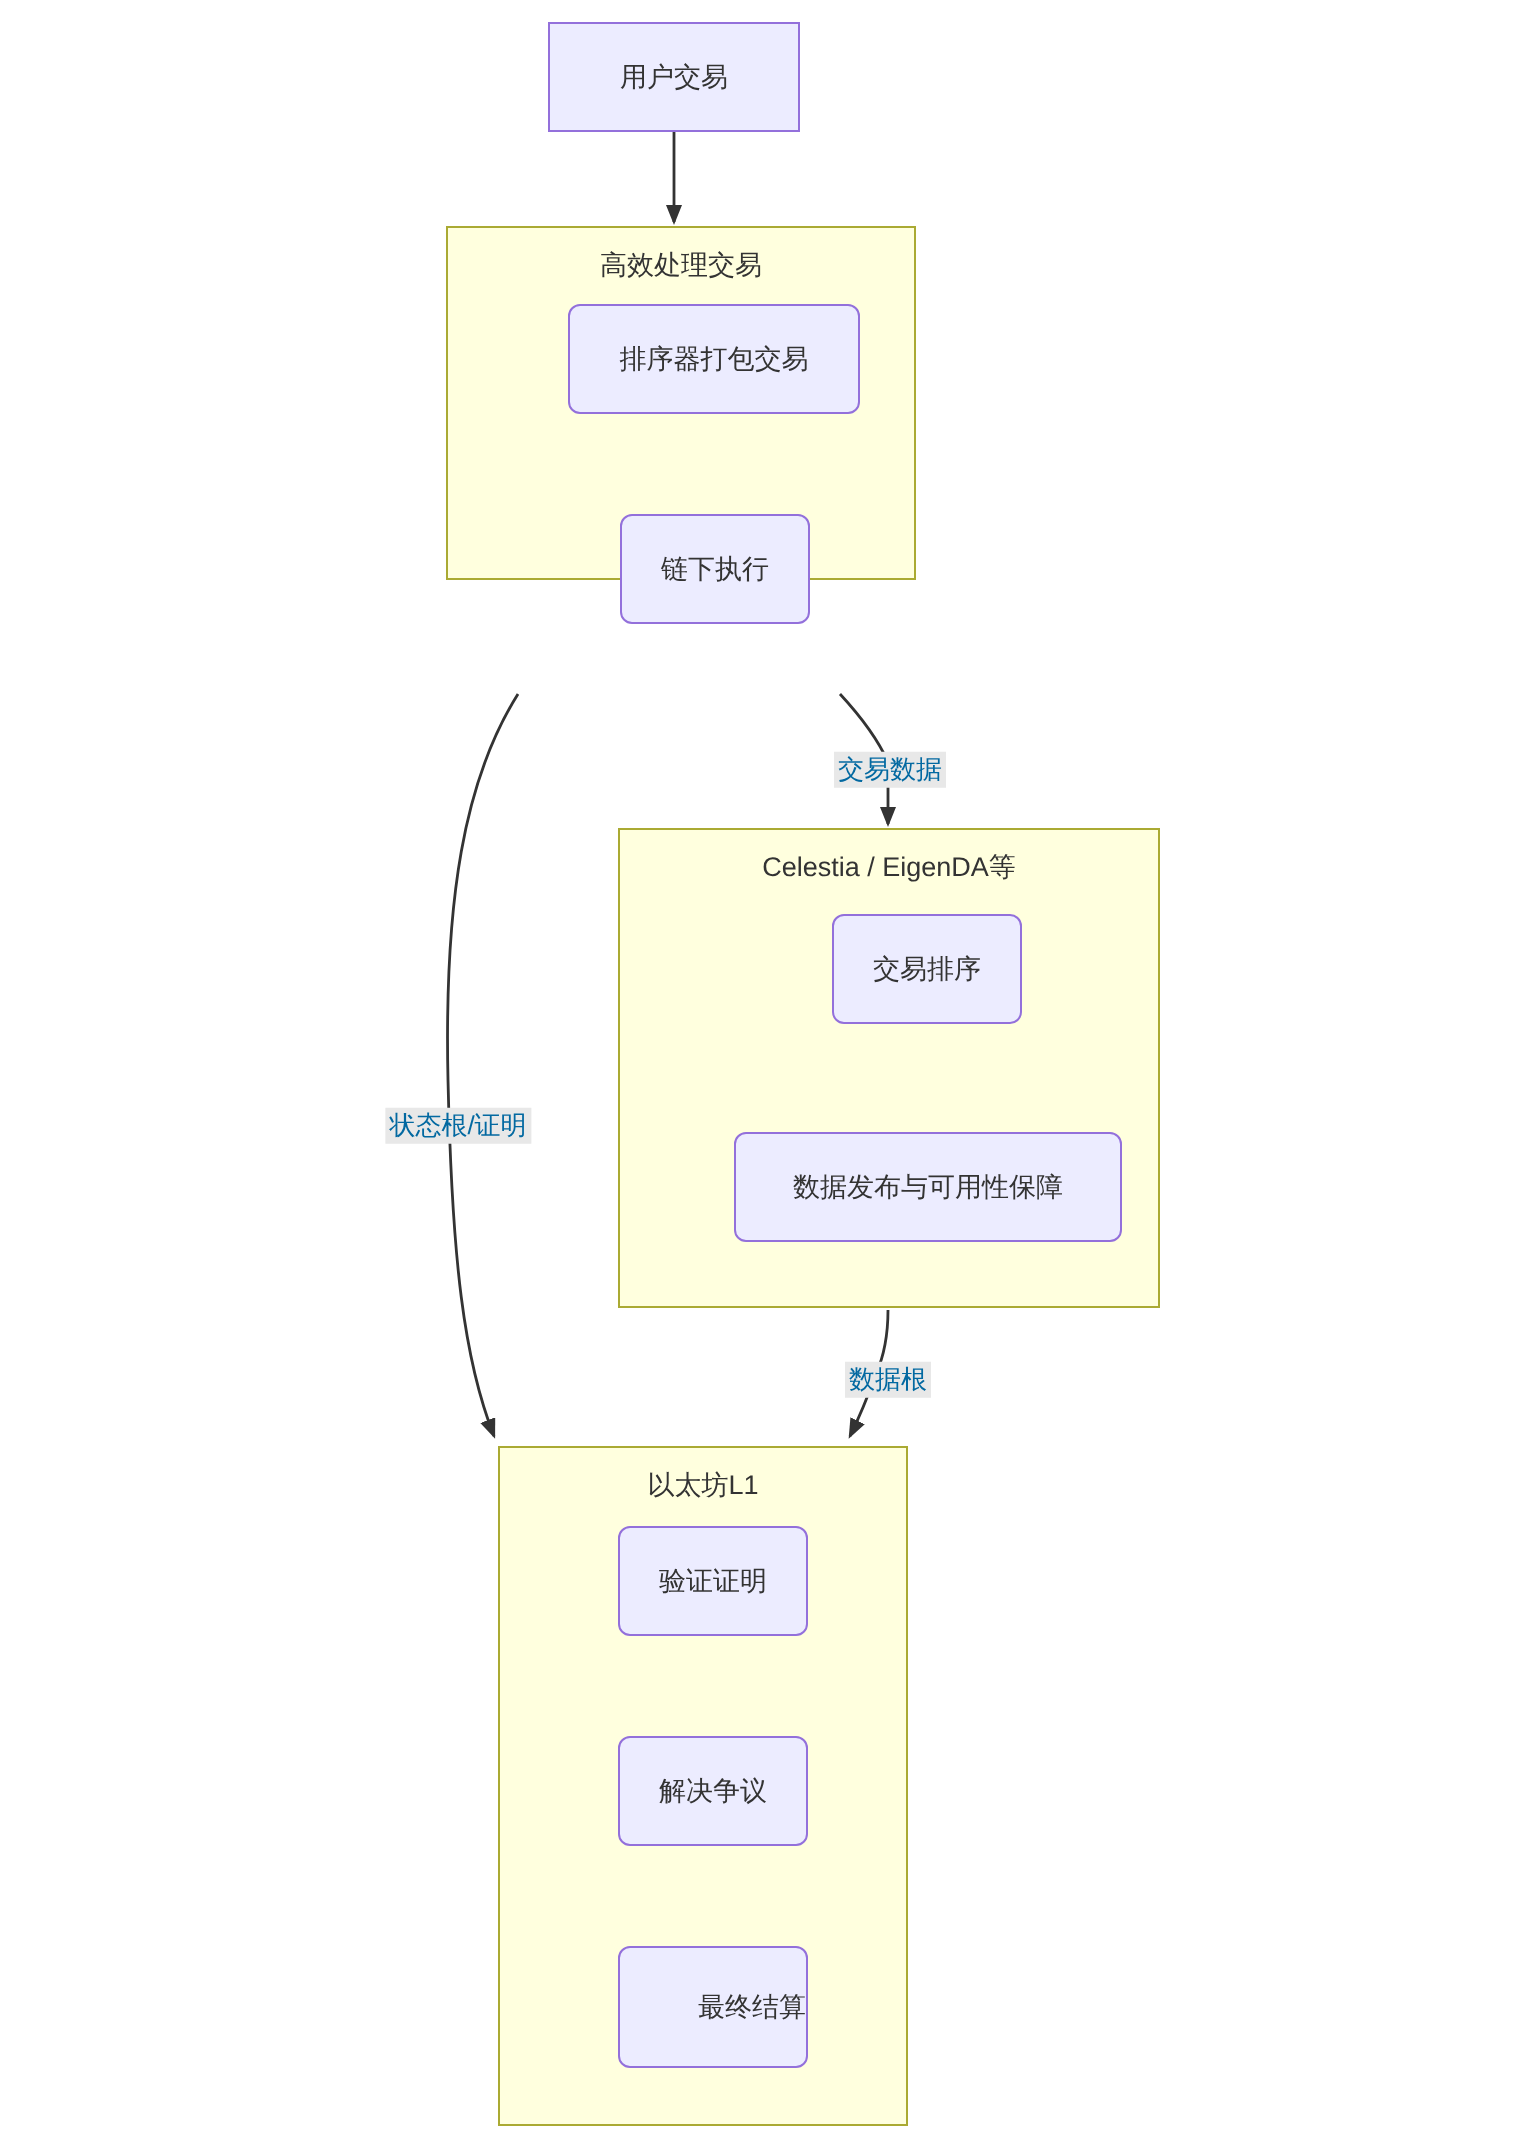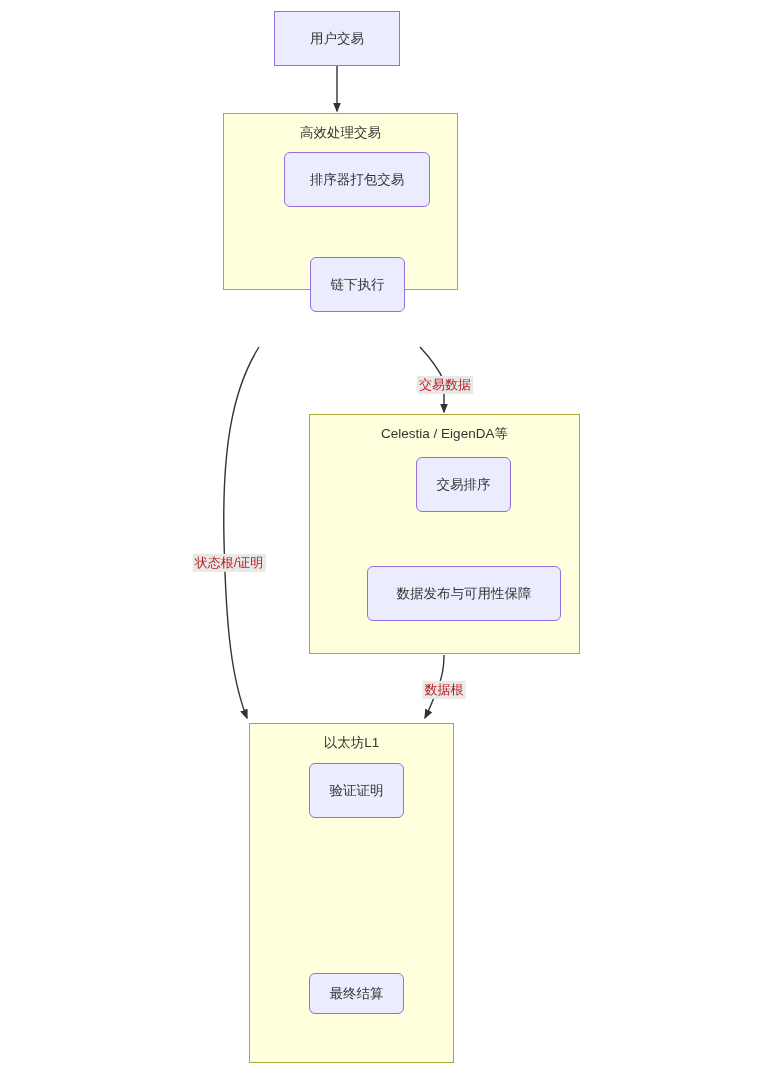--- a/index.html
+++ b/index.html
@@ -59,21 +59,21 @@
   .node.rounded {
     border-radius: 6px;
     margin-left: 20px;
   }
   .node.square {
     border-radius: 0px;
   }
   .edge-label {
     position: absolute;
     background: #e8e8e8;
-    color: #b91c1c;
+    color: #0369a1;
     font-size: 13px;
     line-height: 1.25;
     padding: 1px 2px;
     white-space: nowrap;
     transform: translate(-50%, -50%);
   }
 </style>
 </head>
 <body>
 
@@ -116,21 +116,24 @@
   <div class="node rounded" style="left: 347px; top: 566px; width: 194px; height: 55px;">
     <span>数据发布与可用性保障</span>
   </div>
 
   <div class="cluster" style="left: 249px; top: 723px; width: 205px; height: 340px;">
     <div class="cluster-title" style="top: 12px;">以太坊L1</div>
   </div>
   <div class="node rounded" style="left: 289px; top: 763px; width: 95px; height: 55px;">
     <span>验证证明</span>
   </div>
-  <div class="node rounded" style="left: 289px; top: 973px; width: 95px; height: 41px;">
+  <div class="node rounded" style="left: 289px; top: 868px; width: 95px; height: 55px;">
+    <span>解决争议</span>
+  </div>
+  <div class="node rounded" style="left: 289px; top: 973px; width: 95px; height: 61px; justify-content: flex-end;">
     <span>最终结算</span>
   </div>
 
   <div class="edge-label" style="left: 445px; top: 385px;">
     <span>交易数据</span>
   </div>
   <div class="edge-label" style="left: 229px; top: 539px; margin-top: 24px;">
     <span>状态根/证明</span>
   </div>
   <div class="edge-label" style="left: 444px; top: 690px;">

